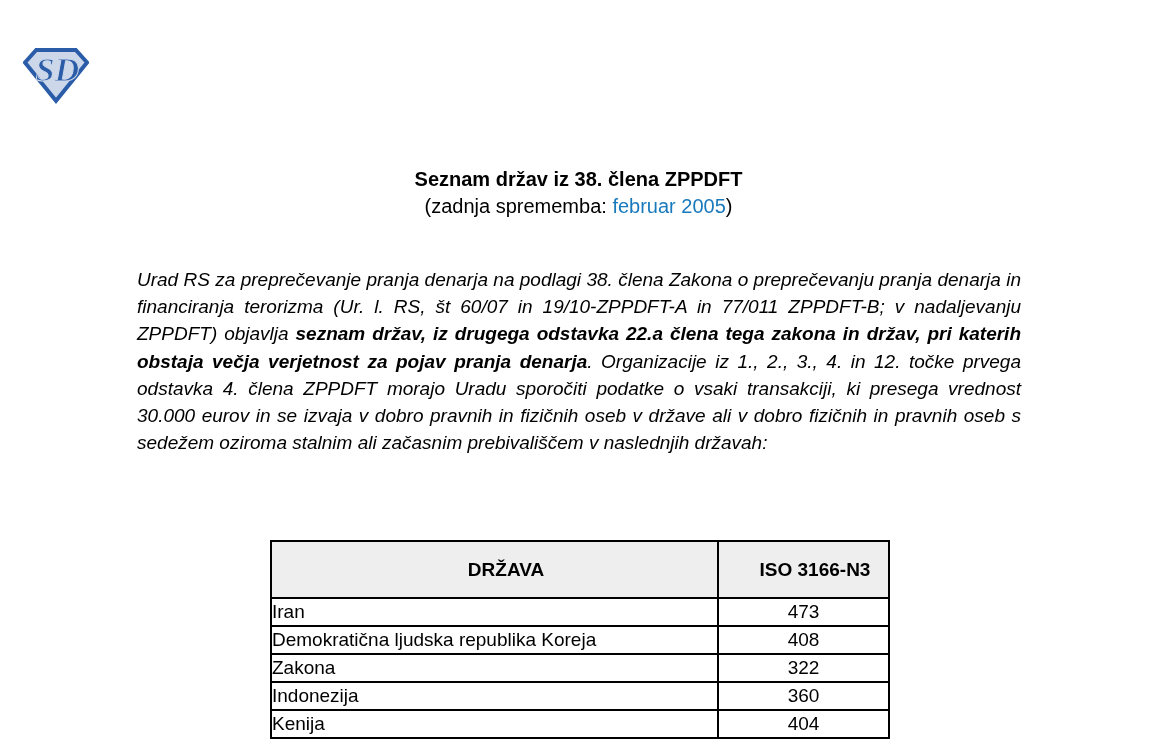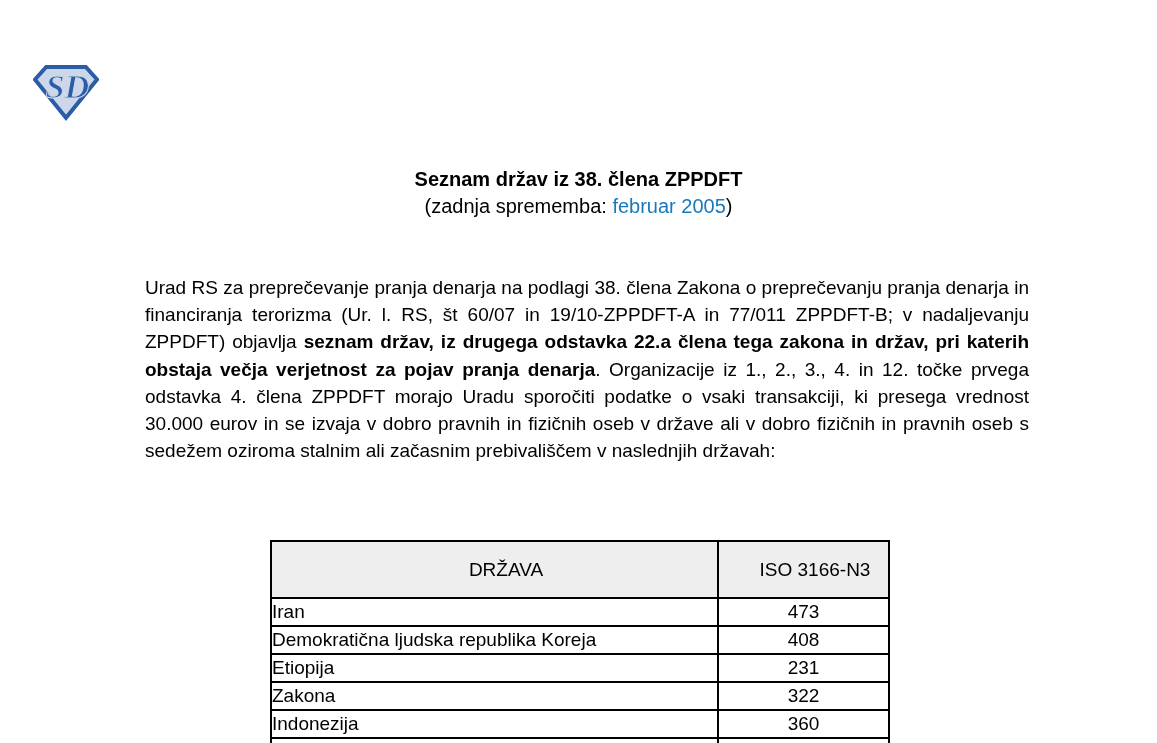--- a/index.html
+++ b/index.html
@@ -10,25 +10,24 @@
   body {
     width: 1157px;
     height: 743px;
     position: relative;
     overflow: hidden;
     font-family: "Liberation Sans", sans-serif;
     color: #000000;
   }
   .logo {
     position: absolute;
-    left: 33px;
+    left: 23px;
     top: 46px;
     width: 66px;
     height: 58px;
-    margin-top: 17px;
   }
   .title-block {
     position: absolute;
     left: 0;
     top: 166px;
     width: 1157px;
     text-align: center;
   }
   .title-line1 {
     font-size: 20px;
@@ -40,24 +39,25 @@
     line-height: 27px;
   }
   .blue-text {
     color: #1879bd;
   }
   .body-text {
     position: absolute;
     left: 137px;
     top: 266px;
     width: 884px;
-    margin: 8px;
+    margin: 0;
     font-size: 19px;
     line-height: 27.2px;
     text-align: justify;
+    font-style: italic;
   }
   .body-text .b {
     font-weight: bold;
   }
   table.country-table {
     position: absolute;
     left: 270px;
     top: 540px;
     width: 618px;
     border-collapse: collapse;
@@ -67,21 +67,21 @@
   table.country-table th,
   table.country-table td {
     border: 2px solid #000000;
     overflow: hidden;
     white-space: nowrap;
   }
   table.country-table th {
     background: #eeeeee;
     height: 53px;
     font-size: 19px;
-    font-weight: normal;
+    font-weight: bold;
     text-align: center;
     vertical-align: middle;
     padding-left: 24px;
   }
   table.country-table td {
     height: 24px;
     line-height: 24px;
     vertical-align: middle;
   }
   td.c-name {
@@ -125,24 +125,20 @@
   <tbody>
       <tr>
         <td class="c-name">Iran</td>
         <td class="c-code">473</td>
       </tr>
       <tr>
         <td class="c-name">Demokratična ljudska republika Koreja</td>
         <td class="c-code">408</td>
       </tr>
       <tr>
-        <td class="c-name">Etiopija</td>
-        <td class="c-code">231</td>
-      </tr>
-      <tr>
         <td class="c-name">Zakona</td>
         <td class="c-code">322</td>
       </tr>
       <tr>
         <td class="c-name">Indonezija</td>
         <td class="c-code">360</td>
       </tr>
       <tr>
         <td class="c-name">Kenija</td>
         <td class="c-code">404</td>

